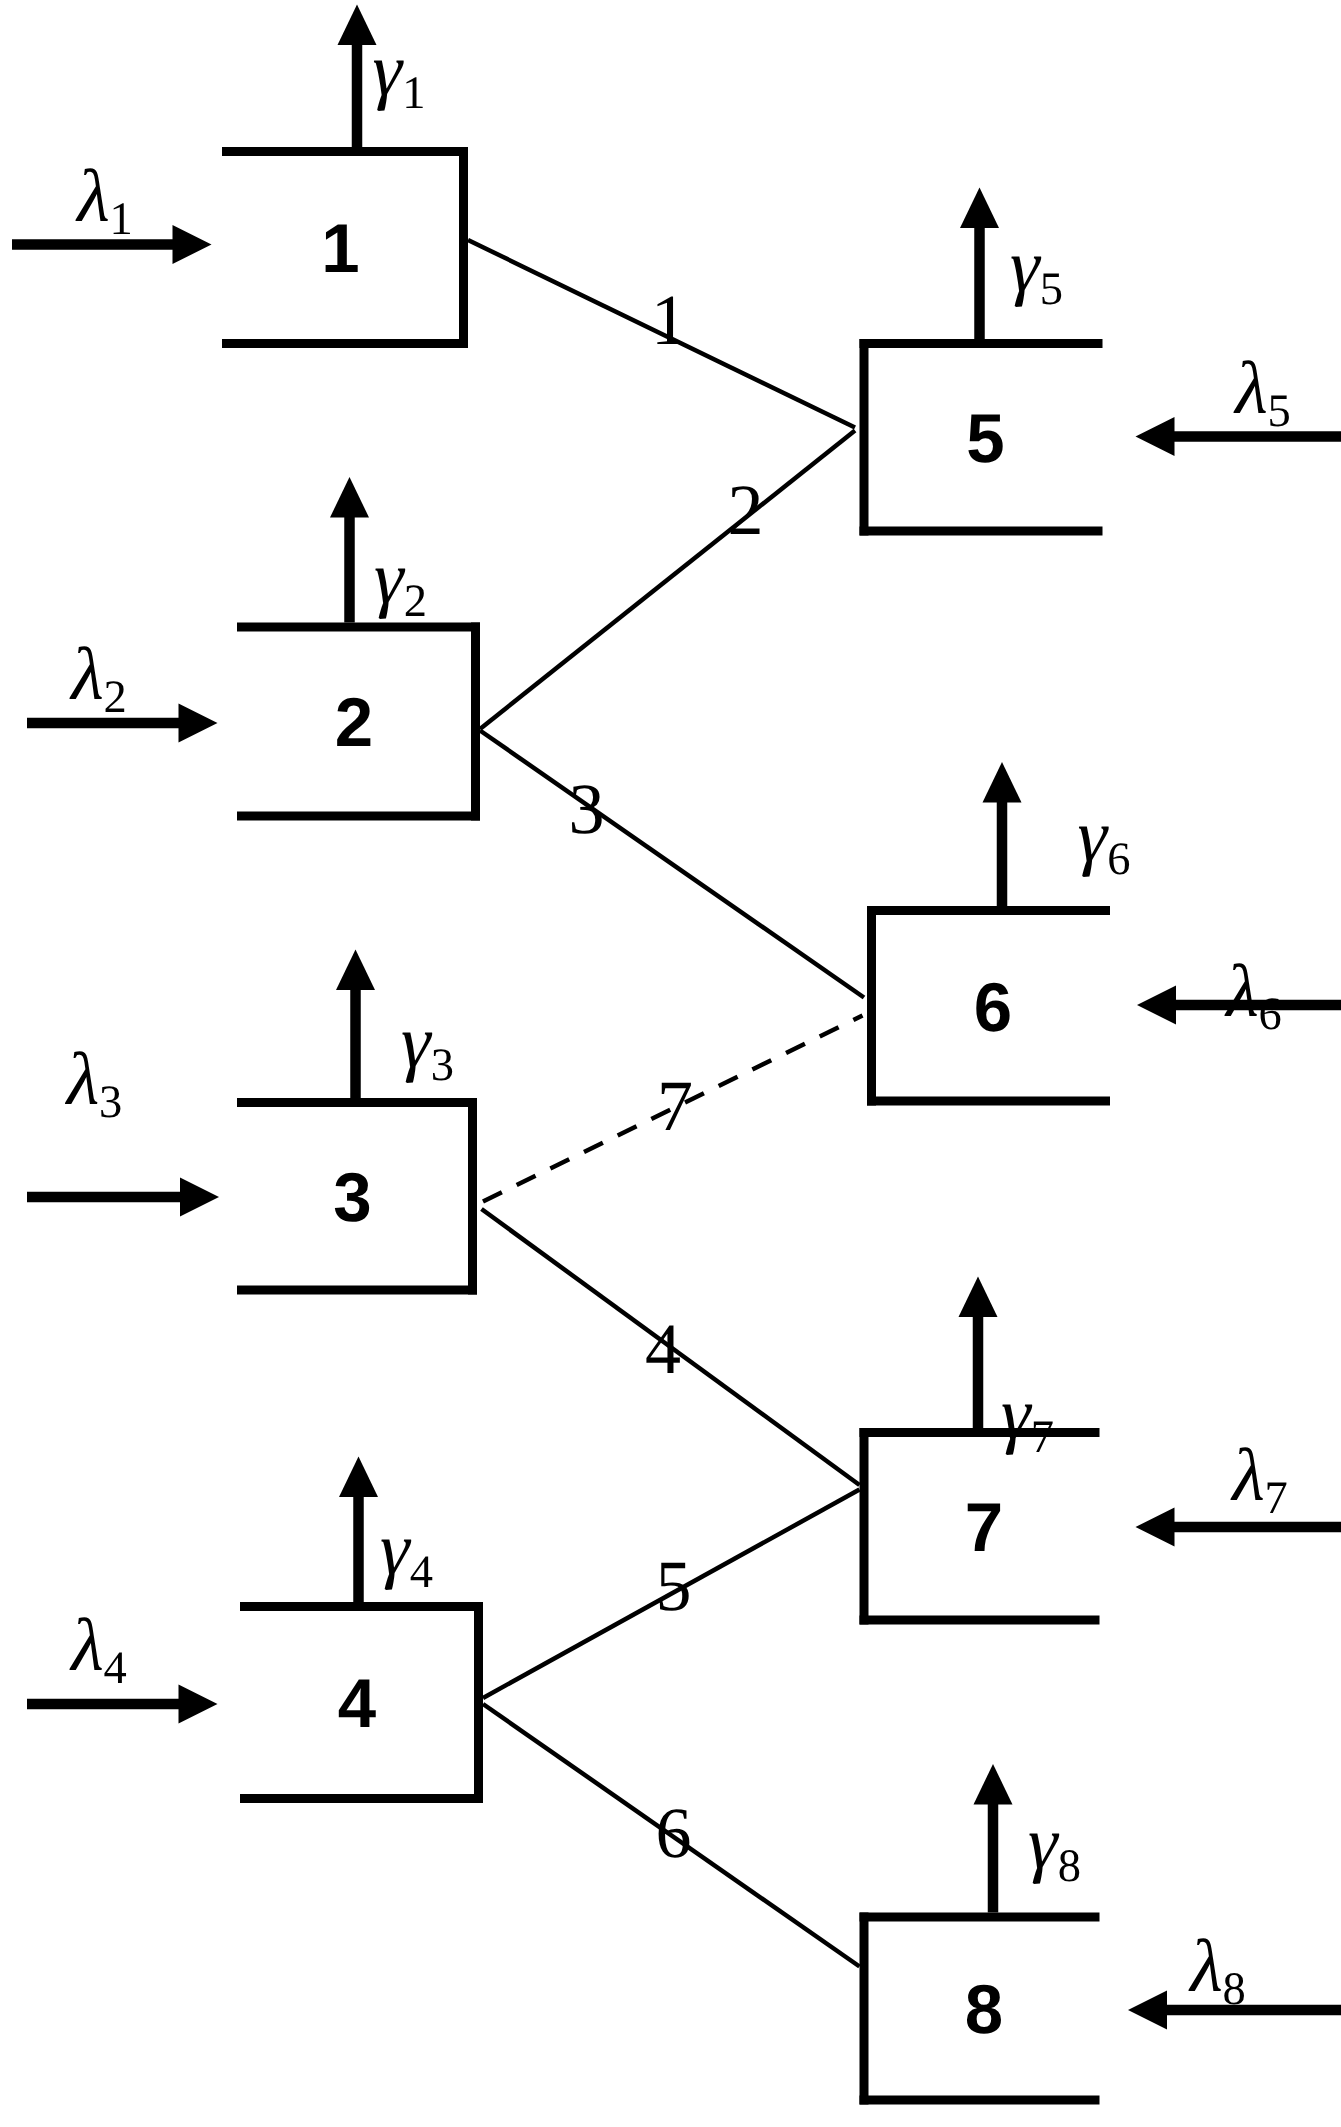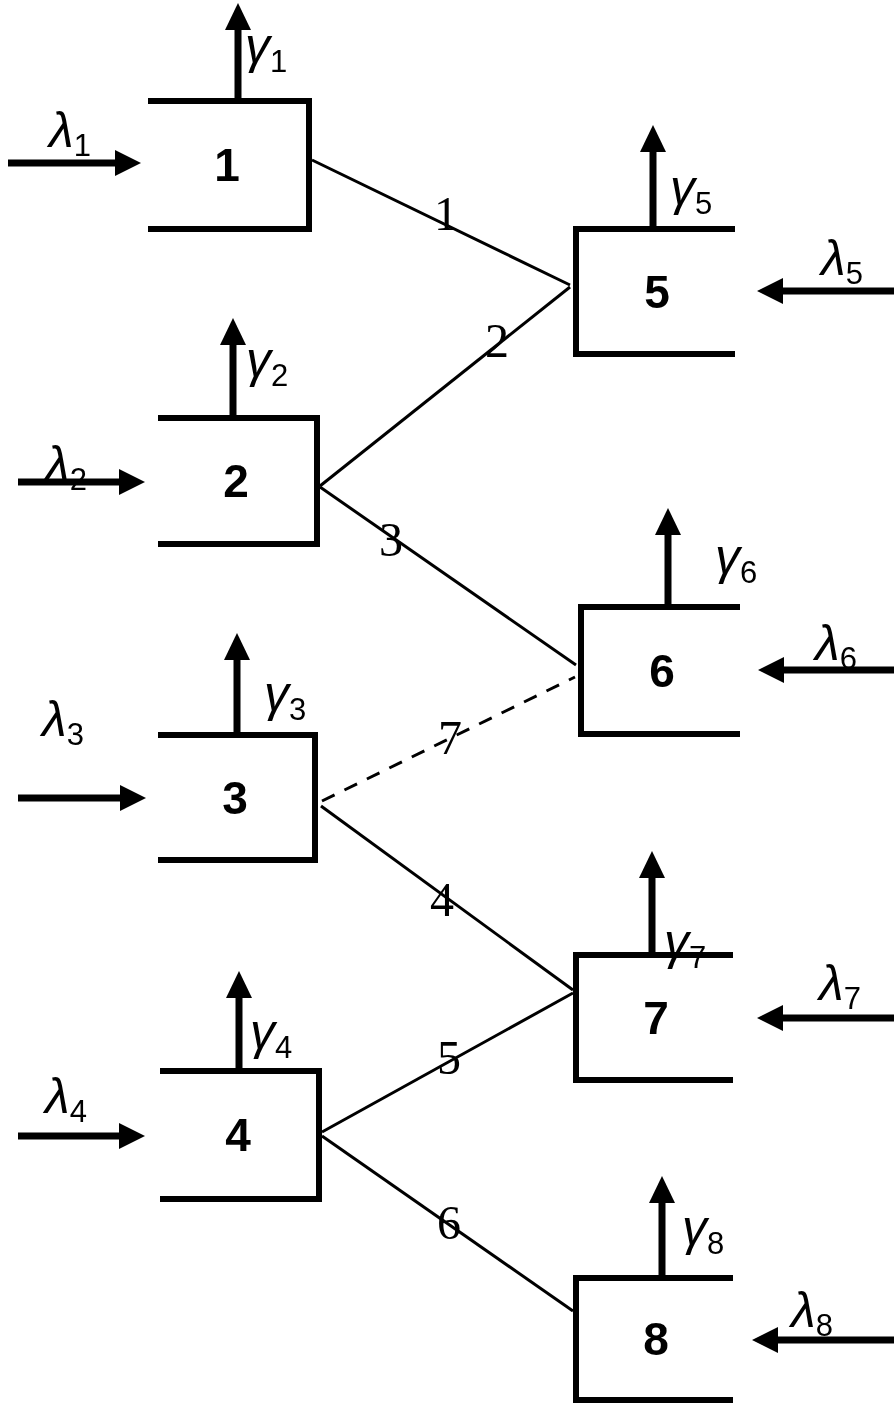--- a/index.html
+++ b/index.html
@@ -14,21 +14,21 @@
     display:flex;align-items:center;justify-content:center;
   }
   .block.open-left{border-left:none;}
   .block.open-right{border-right:none;}
   .blocknum{
     font-family:"Liberation Sans","DejaVu Sans",sans-serif;
     font-size:46px;font-weight:bold;line-height:1;
   }
   .symlabel{
     position:absolute;transform:translate(-50%,-50%);
-    font-family:Liberation Sans, sans-serif;
+    font-family:Liberation Serif, serif;
     font-size:50px;line-height:1;white-space:nowrap;
   }
   .symlabel .sym{font-style:italic;}
   .symlabel sub{font-size:0.62em;font-style:normal;line-height:0;vertical-align:-0.28em;}
   .linklabel{
     position:absolute;transform:translate(-50%,-50%);
     font-family:"Liberation Serif","DejaVu Serif",serif;
     font-size:48px;line-height:1;
   }
 </style>
@@ -135,33 +135,33 @@
       <line x1="652" y1="952" x2="652" y2="875" stroke="#000" stroke-width="7"></line>
       <polygon points="652,851 639,878 665,878" fill="#000"></polygon>
     </g>
     <g>
       <line x1="662" y1="1275" x2="662" y2="1200" stroke="#000" stroke-width="7"></line>
       <polygon points="662,1176 649,1203 675,1203" fill="#000"></polygon>
     </g>
   </svg>
 
   <span class="symlabel" style="left:70px;top:130px"><span class="sym">λ</span><sub>1</sub></span>
-  <span class="symlabel" style="left:66px;top:464px"><span class="sym">λ</span><sub>2</sub></span>
+  <span class="symlabel" style="left:66px;top:449px"><span class="sym">λ</span><sub>2</sub></span>
   <span class="symlabel" style="left:63px;top:719px"><span class="sym">λ</span><sub>3</sub></span>
   <span class="symlabel" style="left:66px;top:1096px"><span class="sym">λ</span><sub>4</sub></span>
   <span class="symlabel" style="left:842px;top:258px"><span class="sym">λ</span><sub>5</sub></span>
-  <span class="symlabel" style="left:836px;top:643px"><span class="sym">λ</span><sub>6</sub></span>
+  <span class="symlabel" style="left:836px;top:660px"><span class="sym">λ</span><sub>6</sub></span>
   <span class="symlabel" style="left:840px;top:983px"><span class="sym">λ</span><sub>7</sub></span>
   <span class="symlabel" style="left:812px;top:1310px"><span class="sym">λ</span><sub>8</sub></span>
 
   <span class="symlabel" style="left:266px;top:46px"><span class="sym">γ</span><sub>1</sub></span>
-  <span class="symlabel" style="left:267px;top:360px"><span class="sym">γ</span><sub>2</sub></span>
+  <span class="symlabel" style="left:267px;top:385px"><span class="sym">γ</span><sub>2</sub></span>
   <span class="symlabel" style="left:285px;top:694px"><span class="sym">γ</span><sub>3</sub></span>
   <span class="symlabel" style="left:271px;top:1032px"><span class="sym">γ</span><sub>4</sub></span>
-  <span class="symlabel" style="left:691px;top:188px"><span class="sym">γ</span><sub>5</sub></span>
+  <span class="symlabel" style="left:691px;top:177px"><span class="sym">γ</span><sub>5</sub></span>
   <span class="symlabel" style="left:736px;top:557px"><span class="sym">γ</span><sub>6</sub></span>
   <span class="symlabel" style="left:685px;top:942px"><span class="sym">γ</span><sub>7</sub></span>
   <span class="symlabel" style="left:703px;top:1228px"><span class="sym">γ</span><sub>8</sub></span>
 
   <span class="linklabel" style="left:446px;top:214px">1</span>
   <span class="linklabel" style="left:497px;top:341px">2</span>
   <span class="linklabel" style="left:391px;top:540px">3</span>
   <span class="linklabel" style="left:442px;top:900px">4</span>
   <span class="linklabel" style="left:449px;top:1058px">5</span>
   <span class="linklabel" style="left:449px;top:1223px">6</span>

